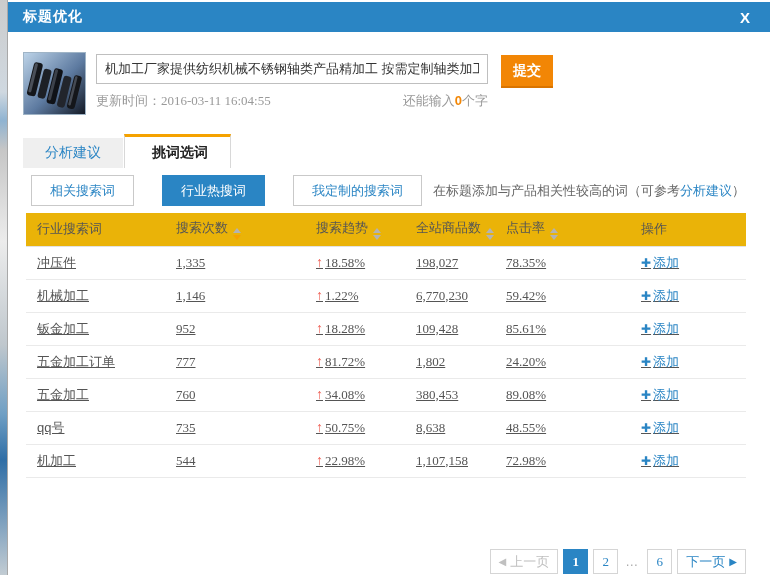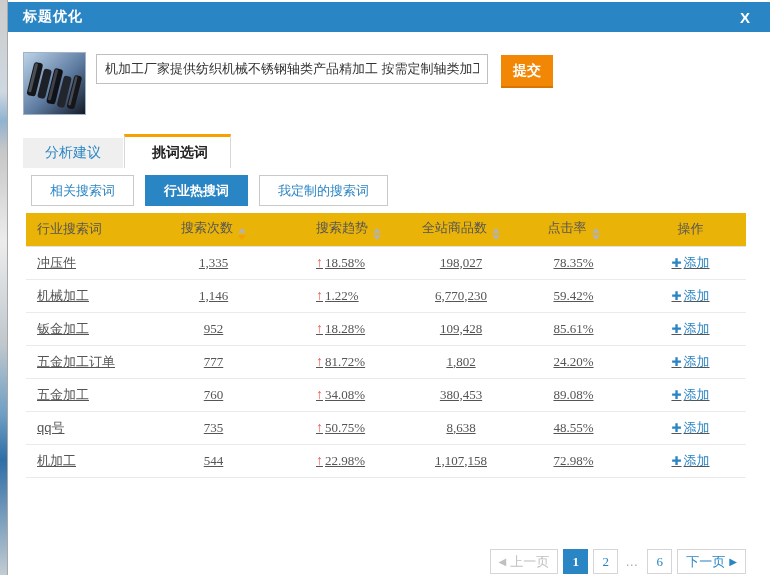--- a/index.html
+++ b/index.html
@@ -39,40 +39,40 @@
   
   .tabs { position:absolute; left:15px; top:134px; display:flex; align-items:flex-end; }
   .tab { height:30px; padding:0 22px; display:flex; align-items:center;
     font-size:14px; cursor:pointer; }
   .tab.inactive { background:#efefef; color:#2a85c4; margin-right:1px; }
   .tab.active { height:34px; background:#fff; color:#222; font-weight:bold;
     border-top:3px solid #f5a200; border-left:1px solid #d8d8d8;
     border-right:1px solid #d8d8d8;padding-left:27px; }
 
   
-  .filters { position:absolute; left:23px; top:175px; display:flex; gap:11px; }
+  .filters { position:absolute; left:23px; top:175px; display:flex; gap:28px; }
   .filter-btn { height:31px; padding:0 18px; font-size:13px; display:flex;
     align-items:center; cursor:pointer; background:#fff;
     border:1px solid #c9c9c9; color:#2a85c4; }
   .filter-btn.active { background:#2a85c4; border-color:#2a85c4; color:#fff;
-    font-weight:bold; }
+    font-weight:normal; }
 
   .hint { position:absolute; right:25px; top:182px; font-size:13px; color:#666; }
   .hint a { color:#2a85c4; text-decoration:none; cursor:pointer; }
 
   
   .kw-table { position:absolute; left:18px; top:213px; width:720px;
     border-collapse:collapse; table-layout:fixed; font-size:13px; }
   .kw-table col.c1{width:150px} .kw-table col.c2{width:75px}
   .kw-table col.c3{width:165px} .kw-table col.c4{width:90px}
   .kw-table col.c5{width:135px} .kw-table col.c6{width:105px}
   .kw-table th { background:#eab308; color:#555; font-weight:normal; height:33px;
     border-bottom:1px solid #e2e2e2; }
   .kw-table td { height:33px; color:#555; border-bottom:1px solid #eaeaea;text-decoration:underline; }
-  .al{text-align:left} .ar{text-align:center}
+  .al{text-align:left} .ar{text-align:left}
   .pl1{padding-left:11px} .pl2{padding-left:65px} .pr1{padding-right:6px}
 
   .sort { display:inline-flex; flex-direction:column; gap:2px; margin-left:5px;
     vertical-align:-1px; cursor:pointer; }
   .sort i { display:block; width:0; height:0;
     border-left:4px solid transparent; border-right:4px solid transparent; }
   .sort .up { border-bottom:5px solid #b3b3b3; }
   .sort .down { border-top:5px solid #b3b3b3; }
   .sort.desc .down { border-top-color:#f5a200; }
 
@@ -125,32 +125,43 @@
         <rect x="7" y="15" width="3" height="30" rx="1.5" fill="#4a4f58"></rect>
         <rect x="28" y="16" width="3" height="32" rx="1.5" fill="#3c414a"></rect>
         <rect x="49" y="18" width="2.5" height="30" rx="1" fill="#454a53"></rect>
       </g>
     </svg>
   </div>
 
   <input class="title-input" type="text" value="机加工厂家提供纺织机械不锈钢轴类产品精加工 按需定制轴类加工" style="">
   <button class="submit-btn">提交</button>
 
+  <div class="meta-row">
+    <span>
+      <span>更新时间：</span><span class="serifnum">2016-03-11 16:04:55</span>
+    </span>
+    <span>
+      <span>还能输入</span><span class="num-orange">0</span><span>个字</span>
+    </span>
+  </div>
 
   <div class="tabs">
     <div class="tab inactive">分析建议</div>
     <div class="tab active">挑词选词</div>
   </div>
 
   <div class="filters">
     <div class="filter-btn">相关搜索词</div>
     <div class="filter-btn active">行业热搜词</div>
     <div class="filter-btn">我定制的搜索词</div>
   </div>
 
+  <div class="hint">
+    <span>在标题添加与产品相关性较高的词（可参考</span><a>分析建议</a><span>）</span>
+  </div>
 
   <table class="kw-table">
     <colgroup>
         <col class="c1">
         <col class="c2">
         <col class="c3">
         <col class="c4">
         <col class="c5">
         <col class="c6">
       </colgroup>

